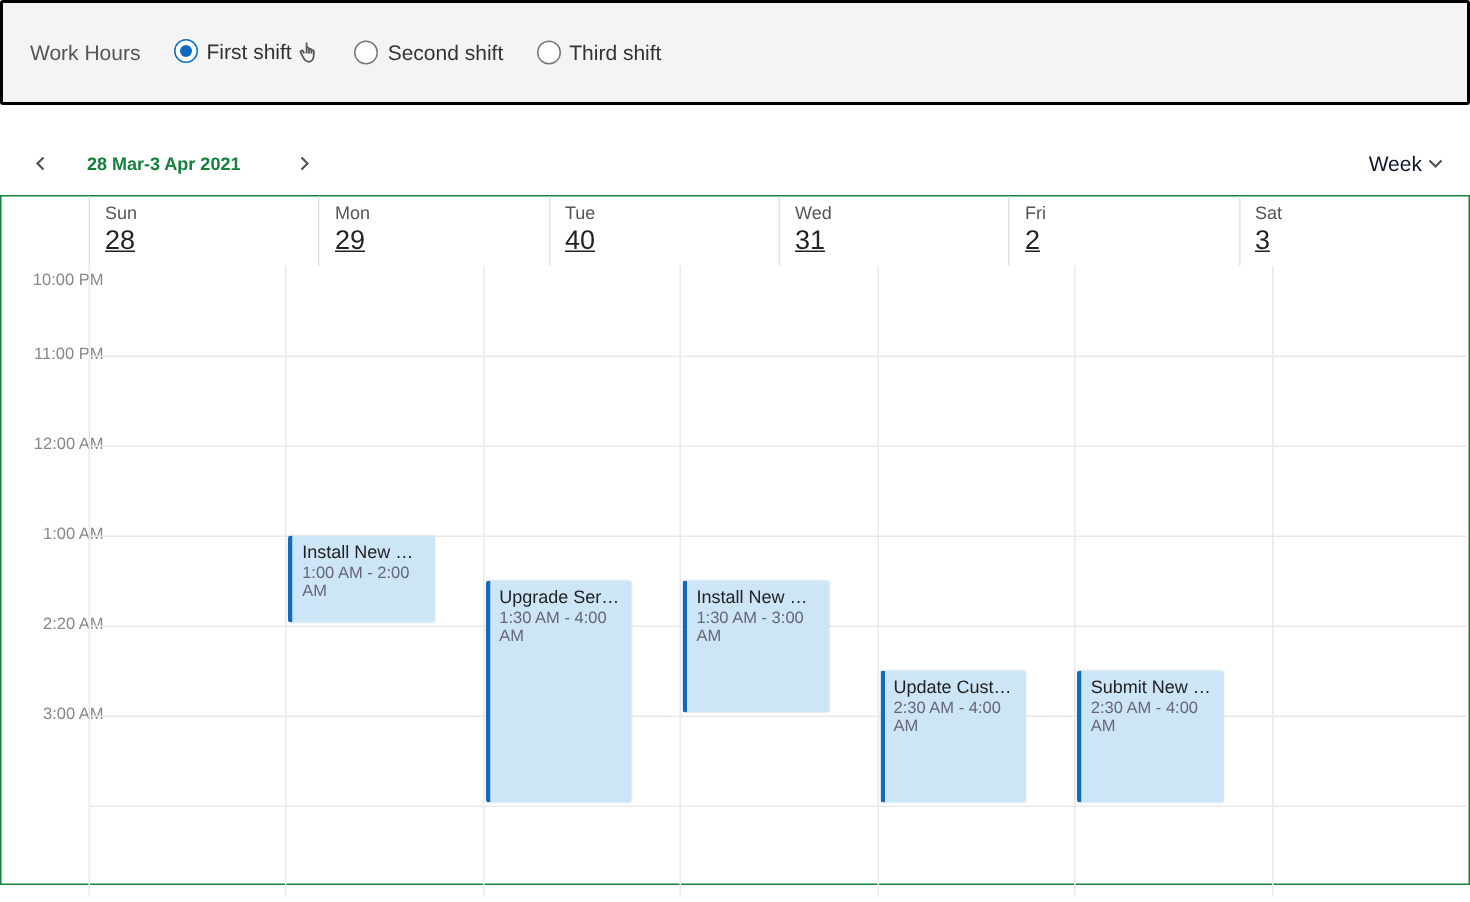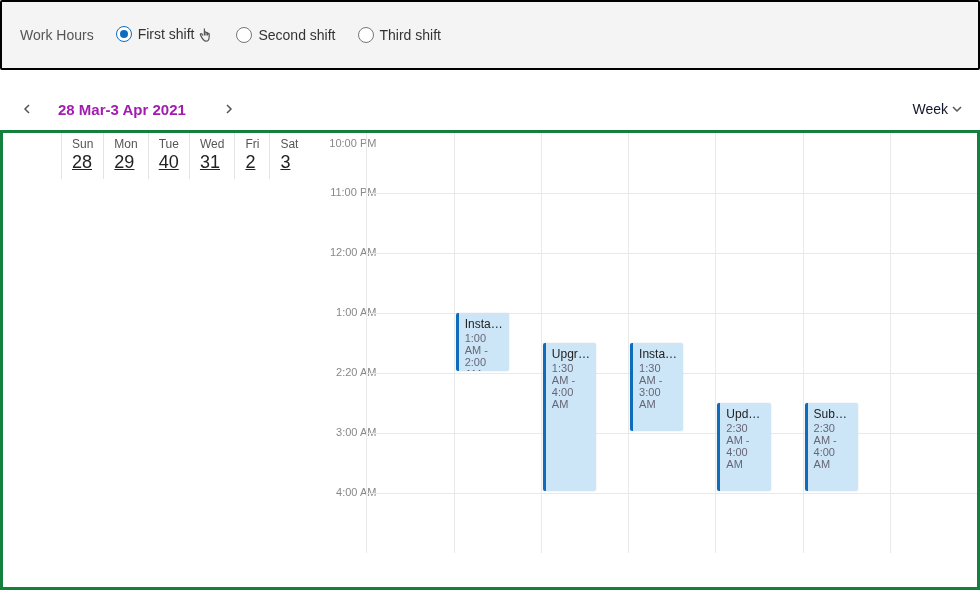--- a/index.html
+++ b/index.html
@@ -60,38 +60,38 @@
     padding: 0 18px 12px 18px;
   }
   .nav-arrow {
     width: 18px; height: 18px;
     display: inline-flex; align-items: center; justify-content: center;
     cursor: pointer;
     color: #555;
   }
   .nav-arrow svg { width: 10px; height: 10px; stroke: #555; }
   .date-range {
-    font-size: 15px;
+    font-size: 12px;
     font-weight: 600;
-    color: #a21caf;
+    color: #15803d;
     margin: 0 34px 0 22px;
   }
   .spacer { flex: 1; }
   .view-picker {
     display: flex; align-items: center; gap: 4px;
     cursor: pointer;
     font-size: 14px;
     color: #0f172a;
   }
   .view-picker svg { width: 10px; height: 10px; stroke: #555; }
 
   
   .calendar {
-    border: 3px solid #15803d;
-    display: flex; 
+    border: 1px solid #15803d;
+    display: flex; flex-direction: column;
     height: 460px;
   }
   .day-headers {
     display: flex;
     height: 46px;
   }
   .time-col { width: 58px; flex: 0 0 58px; }
   .day-head {
     flex: 1;
     border-left: 1px solid #e3e3e3;
@@ -231,21 +231,20 @@
   </div>
 
   <div class="grid-scroll">
     <div class="time-labels" id="time-labels">
         <div class="time-label">10:00 PM</div>
         <div class="time-label">11:00 PM</div>
         <div class="time-label">12:00 AM</div>
         <div class="time-label">1:00 AM</div>
         <div class="time-label">2:20 AM</div>
         <div class="time-label">3:00 AM</div>
-        <div class="time-label">4:00 AM</div>
       </div>
     <div class="grid" id="grid">
         <div class="grid-row">
           <div class="grid-cell"></div>
           <div class="grid-cell"></div>
           <div class="grid-cell"></div>
           <div class="grid-cell"></div>
           <div class="grid-cell"></div>
           <div class="grid-cell"></div>
           <div class="grid-cell"></div>

